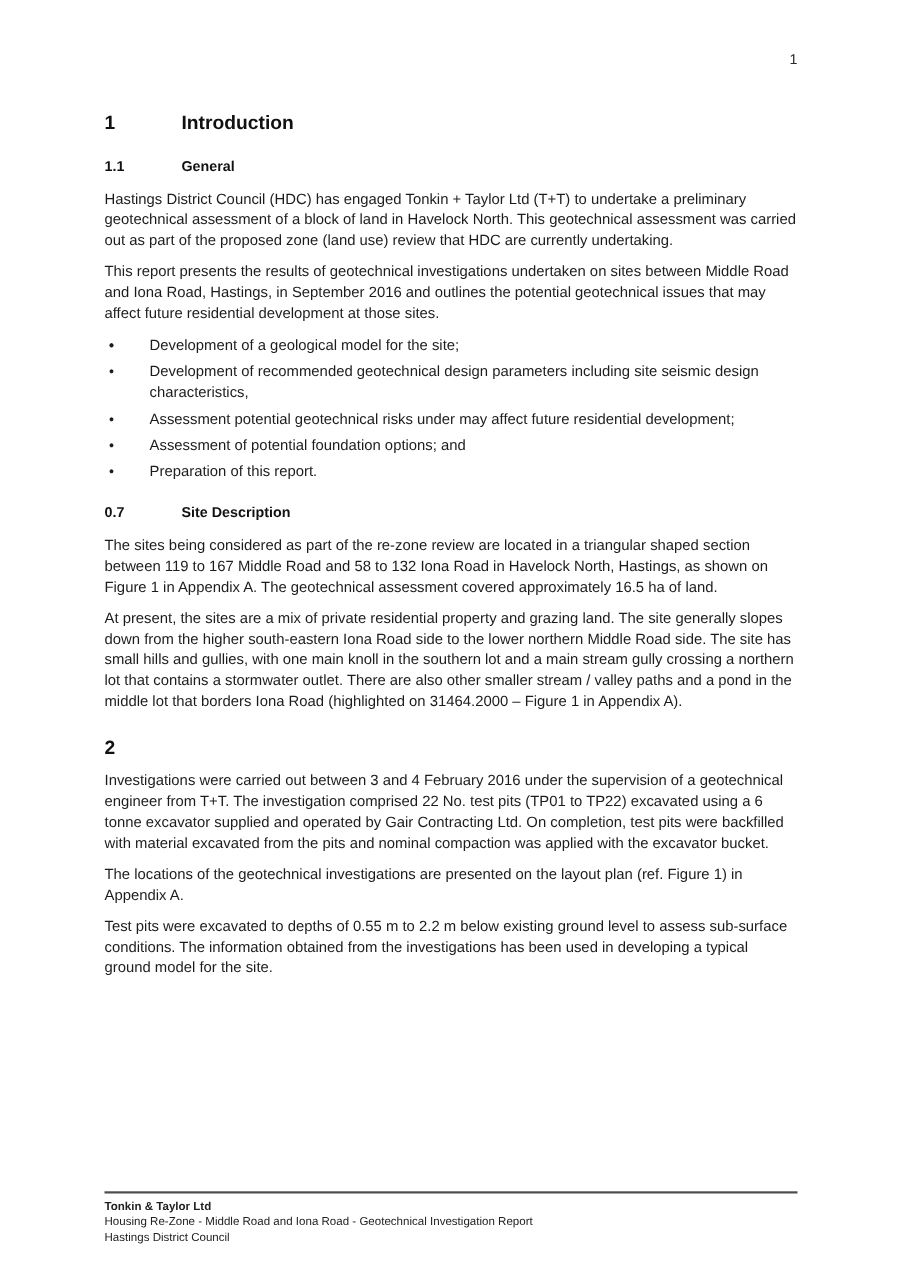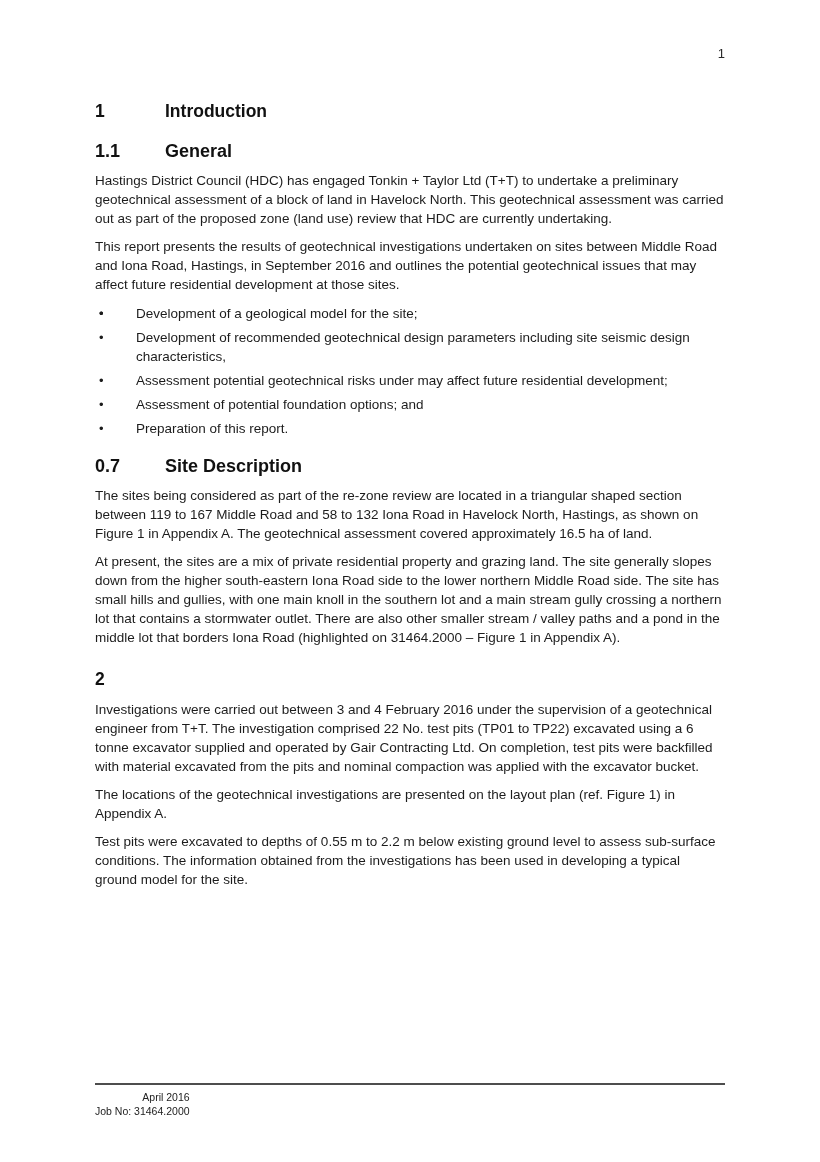--- a/index.html
+++ b/index.html
@@ -38,21 +38,21 @@
   }
   .h1 {
     font-size: 17.5px;
     line-height: 24px;
     margin-top: 38px;
   }
   .h1.later {
     margin-top: 20px;
   }
   .h2 {
-    font-size: 18px;
+    font-size: 13px;
     line-height: 22px;
     margin-top: 17px;
   }
   .para {
     font-size: 13.5px;
     line-height: 19px;
     margin: 9px 0 0 0;
     text-align: left;
   }
   .para.first {
@@ -136,17 +136,18 @@
     <span class="num">2</span>
   </div>
 
   <p class="para first">Investigations were carried out between 3 and 4 February 2016 under the supervision of a geotechnical engineer from T+T. The investigation comprised 22 No. test pits (TP01 to TP22) excavated using a 6 tonne excavator supplied and operated by Gair Contracting Ltd.  On completion, test pits were backfilled with material excavated from the pits and nominal compaction was applied with the excavator bucket.</p>
   <p class="para">The locations of the geotechnical investigations are presented on the layout plan (ref. Figure 1) in Appendix A.</p>
   <p class="para">Test pits were excavated to depths of 0.55 m to 2.2 m below existing ground level to assess sub-surface conditions. The information obtained from the investigations has been used in developing a typical ground model for the site.</p>
 
 </div>
 
 <div class="footer">
-  <div class="right">
-    <div>April 2016</div>
-    <div>Job No: 31464.2000</div>
+  <div class="left">
+    <div class="company">Tonkin &amp; Taylor Ltd</div>
+    <div>Housing Re-Zone - Middle Road and Iona Road - Geotechnical Investigation Report</div>
+    <div>Hastings District Council</div>
   </div>
 </div>
 
 </body></html>

